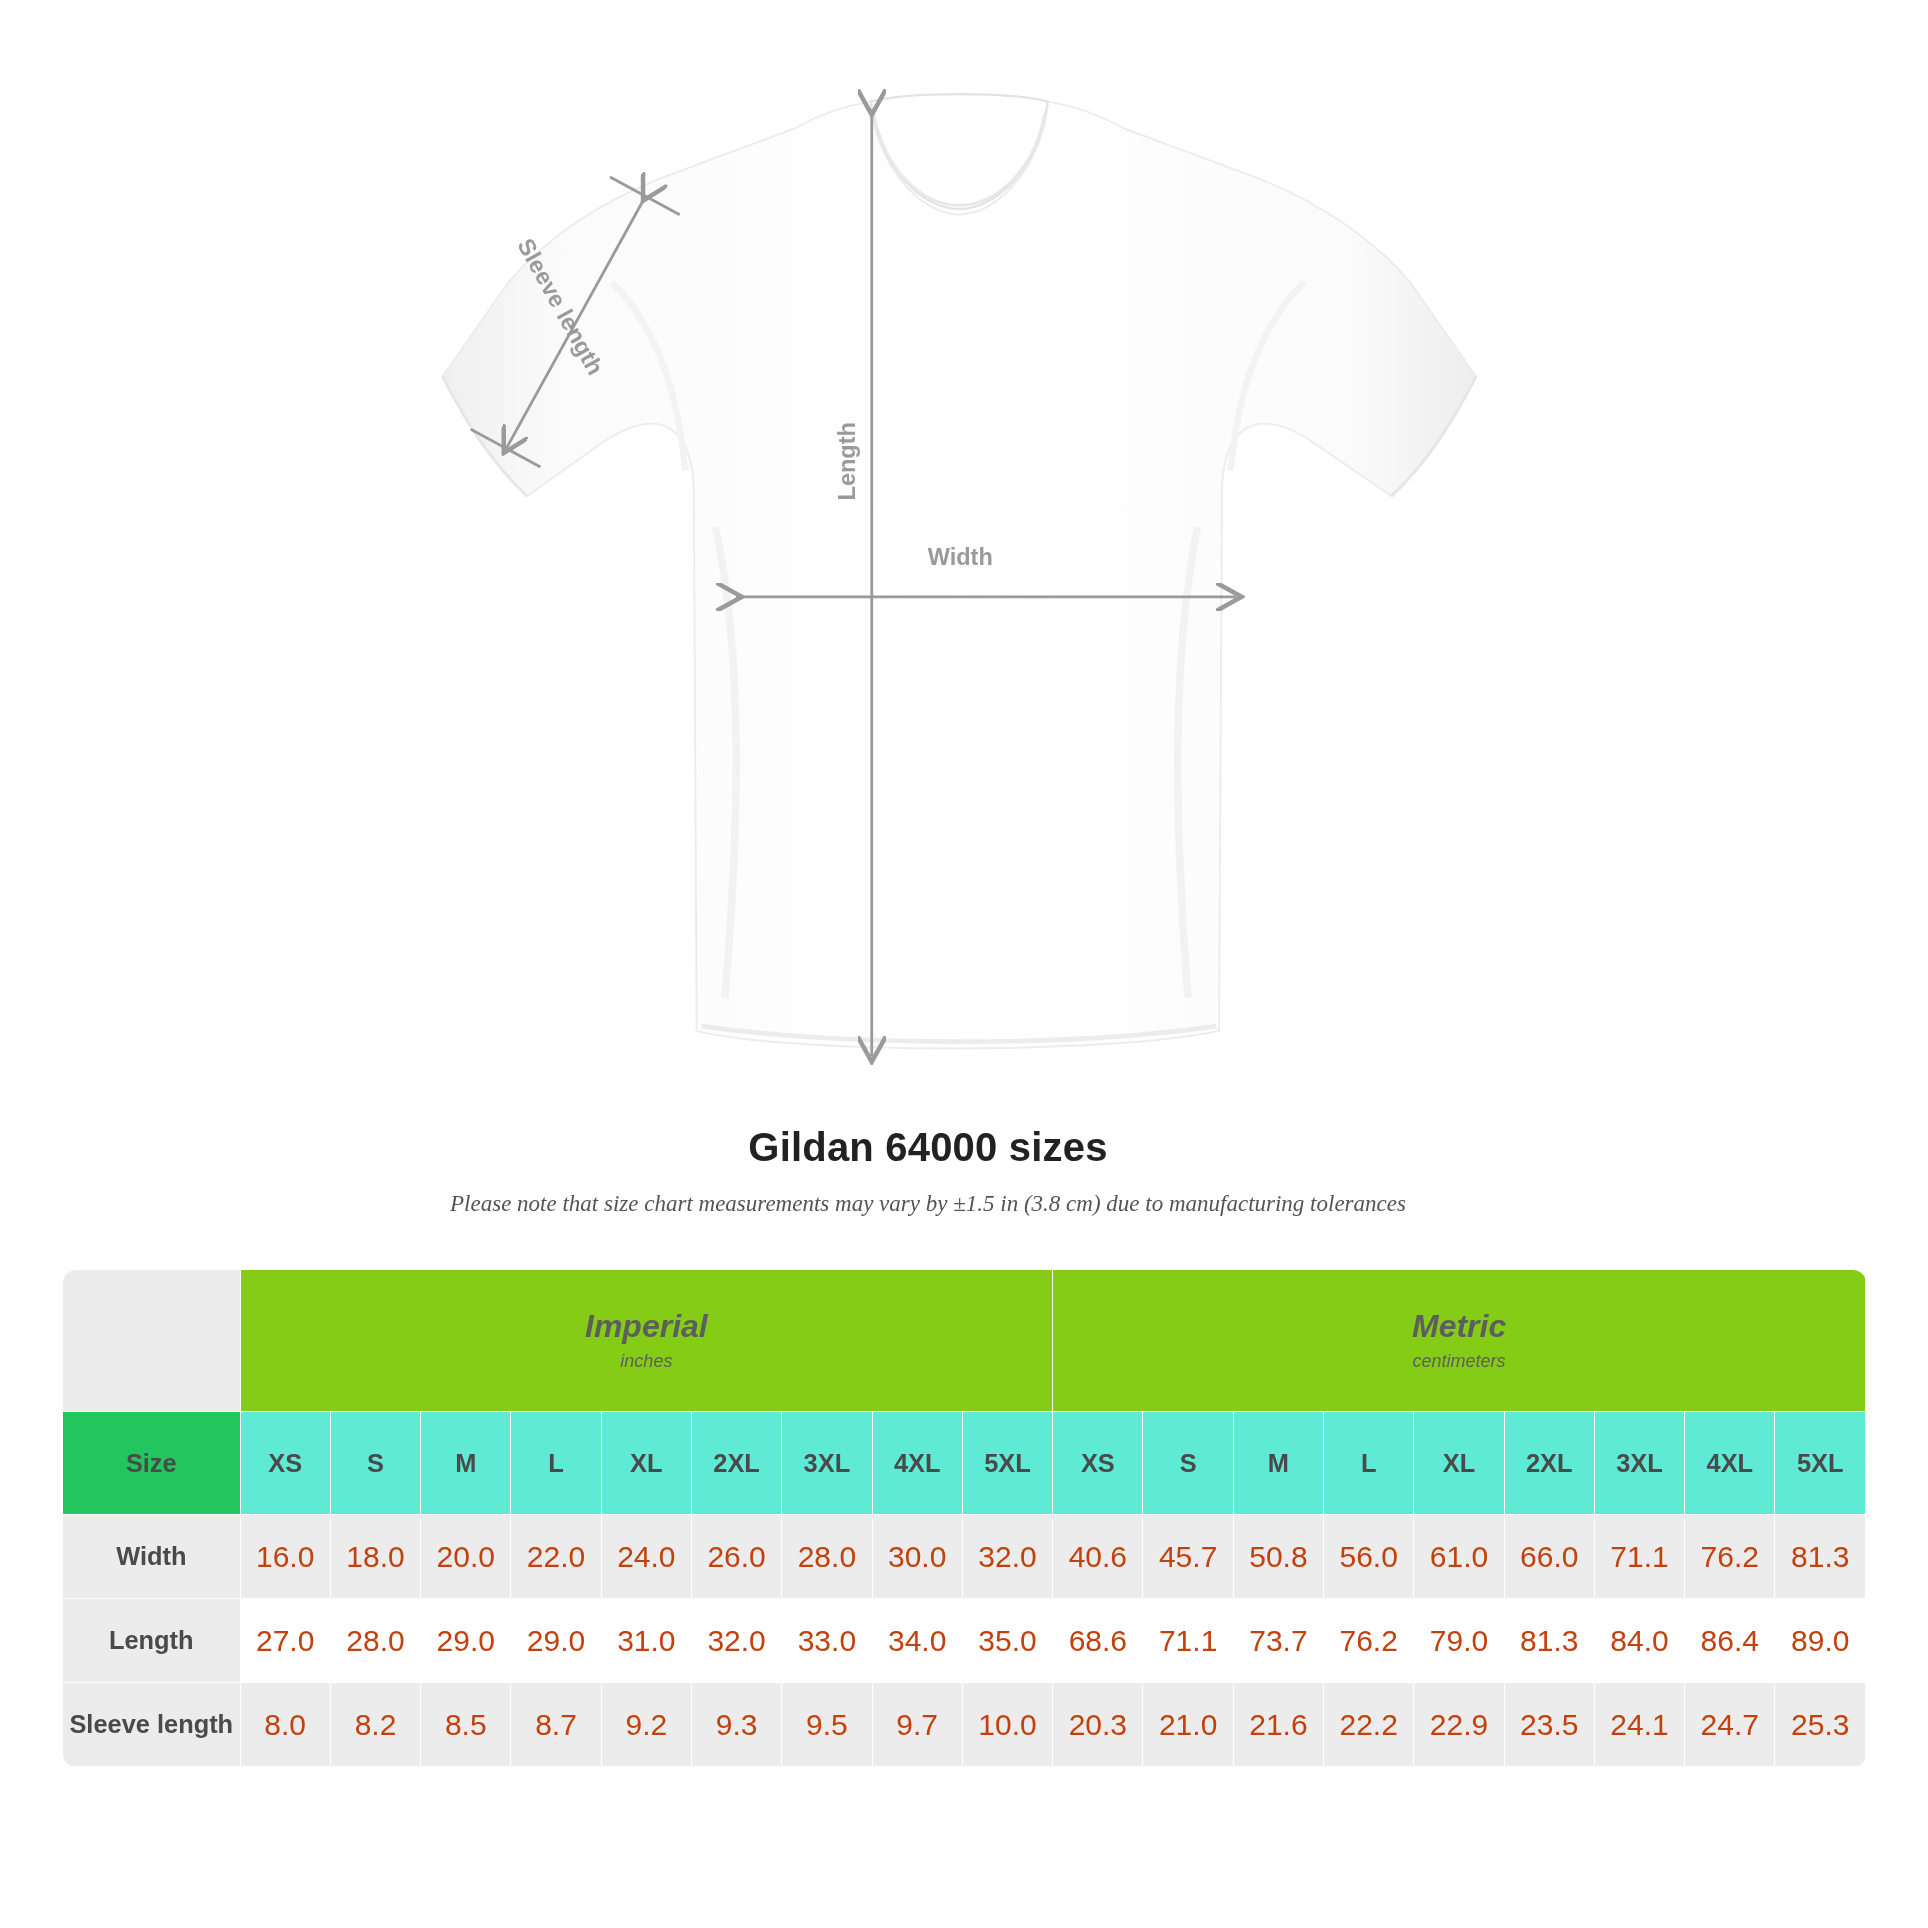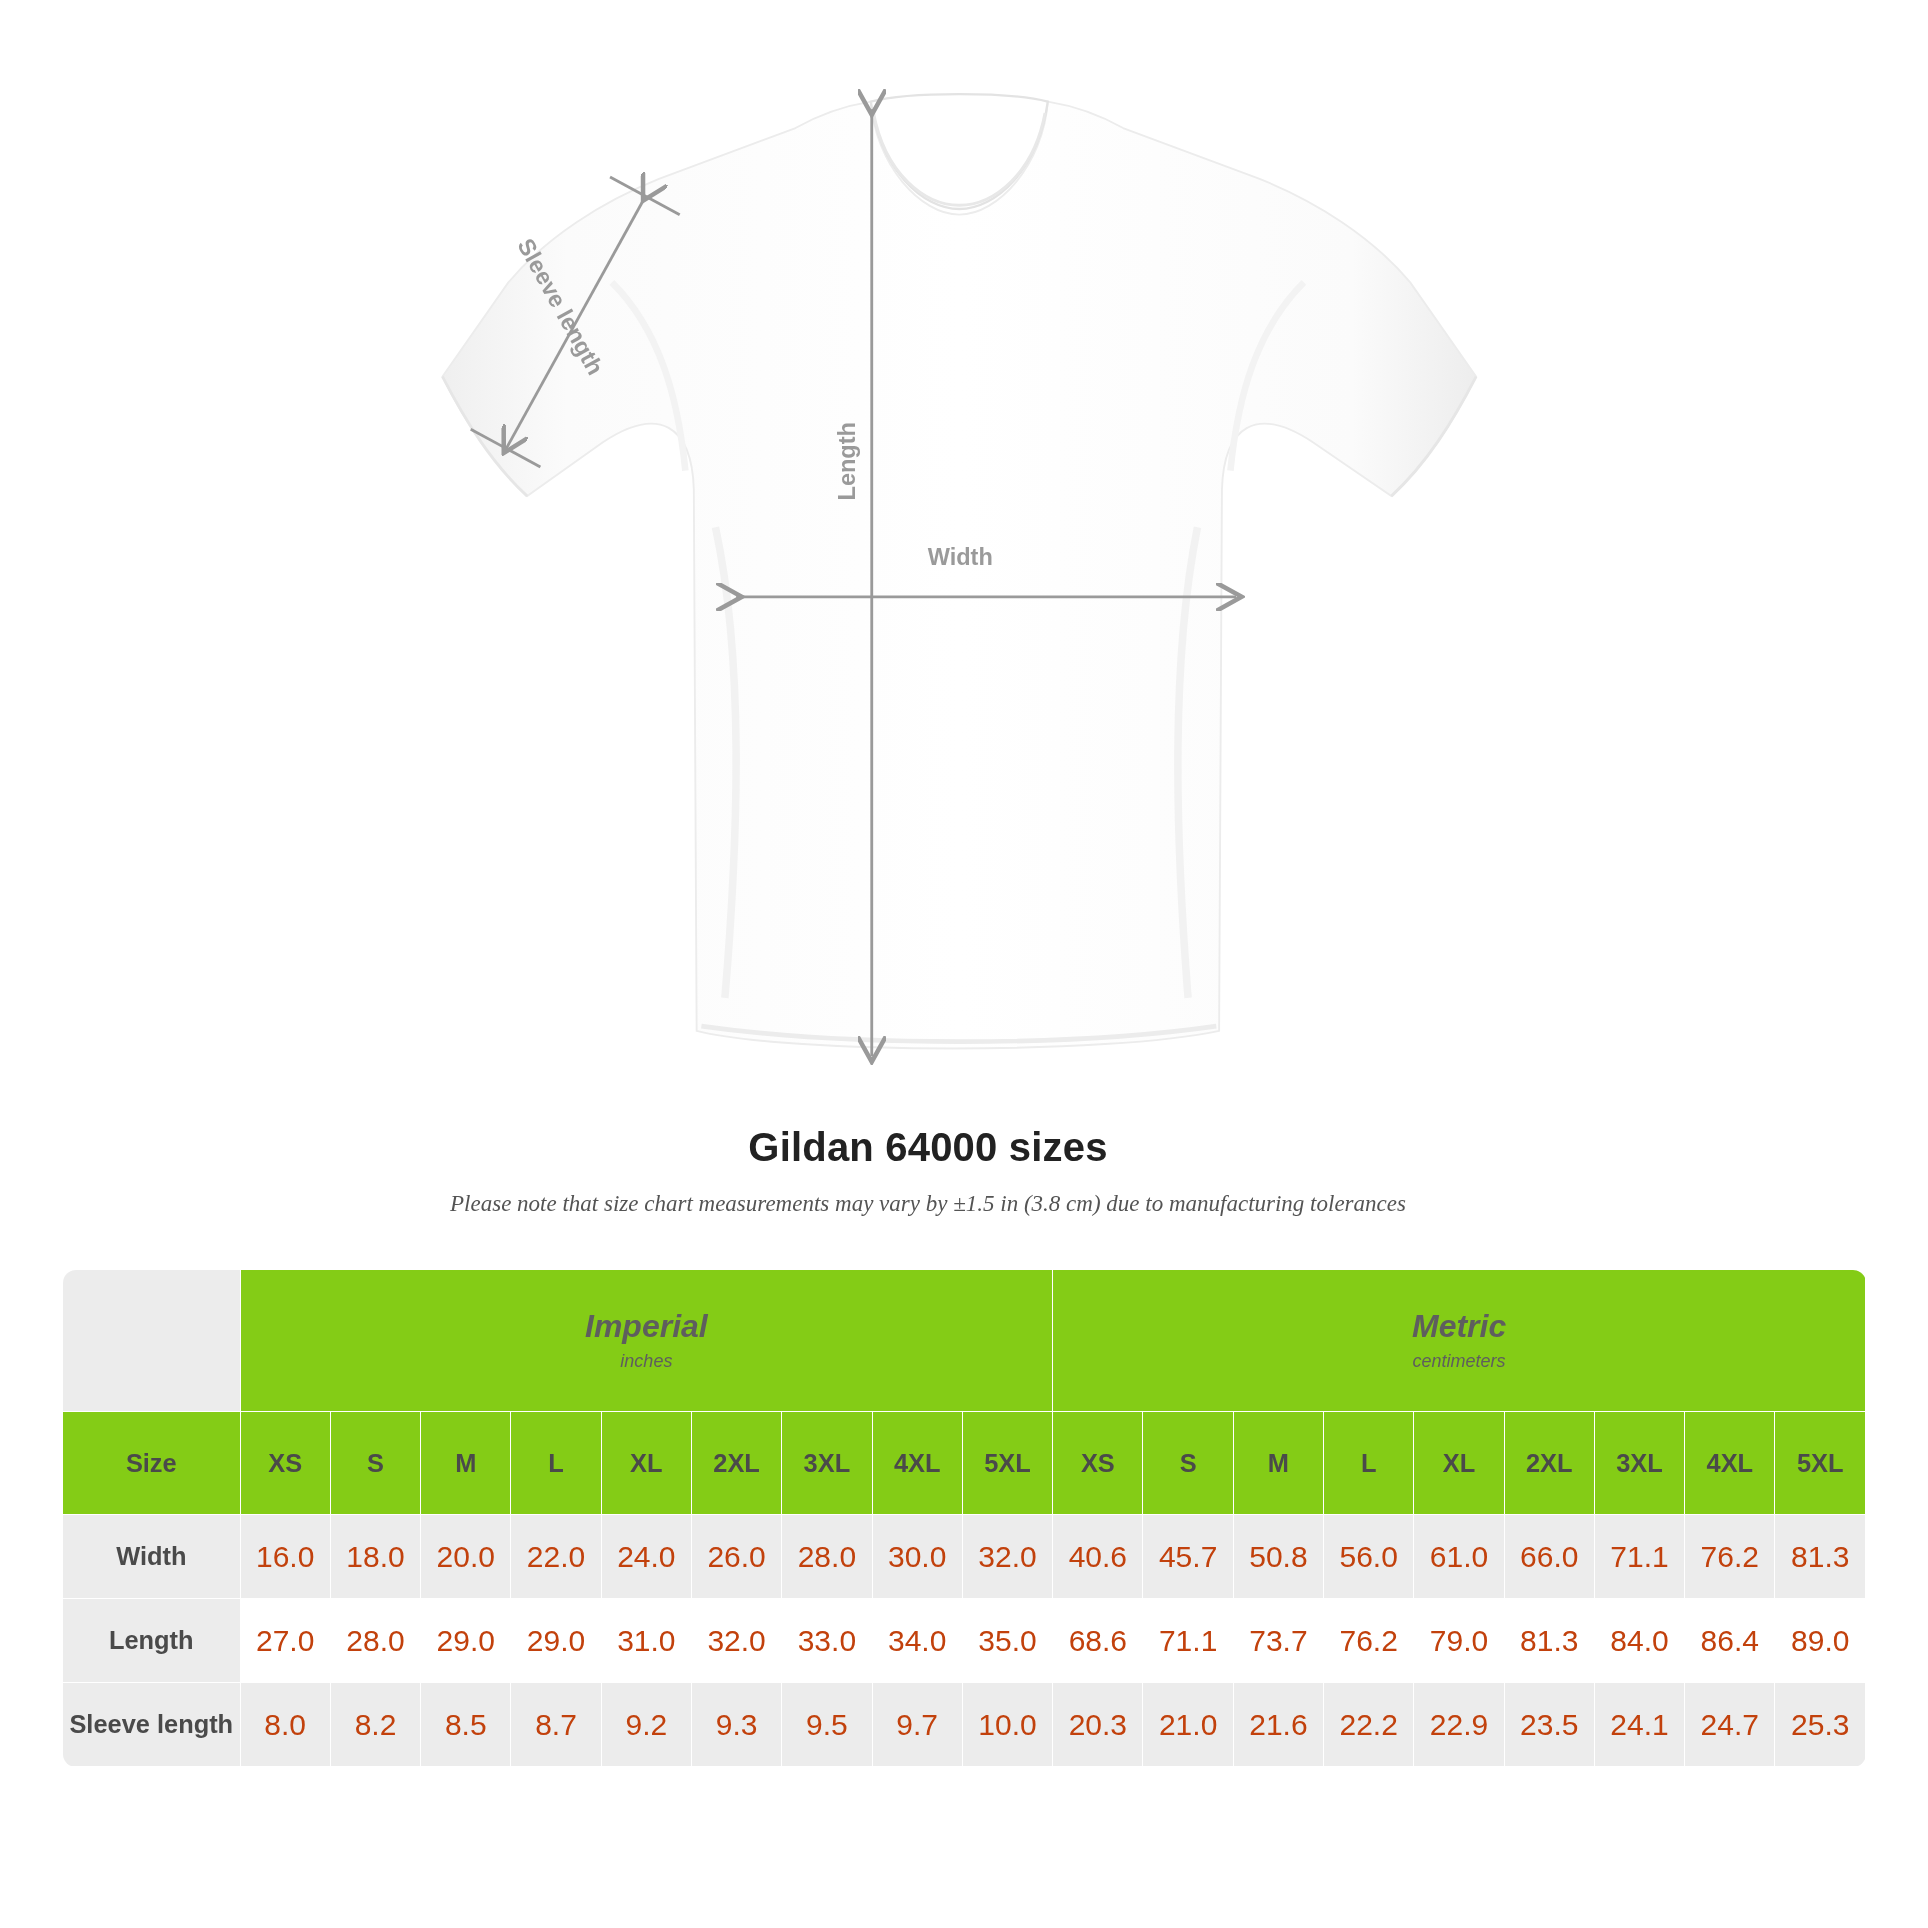--- a/index.html
+++ b/index.html
@@ -90,27 +90,27 @@
     font-size: 18px;
     font-style: italic;
     color: #5e5e5e;
     margin-top: 7.5px;
   }
   .corner-cell {
     background: #ececec;
   }
   tr.head-row td {
     height: 102px;
-    background: #84cc16;
+    background: #5eead4;
     font-size: 25.4px;
     font-weight: bold;
     color: #4a4a4a;
   }
   tr.head-row td.rowlabel {
-    background: #84cc16;
+    background: #22c55e;
   }
   tr.data-row td {
     height: 83px;
     font-size: 30px;
     color: #c2410c;
   }
   tr.data-row.odd td { background: #ececec; }
   tr.data-row.even td { background: #ffffff; }
   tr.data-row td.rowlabel {
     background: #ececec;

